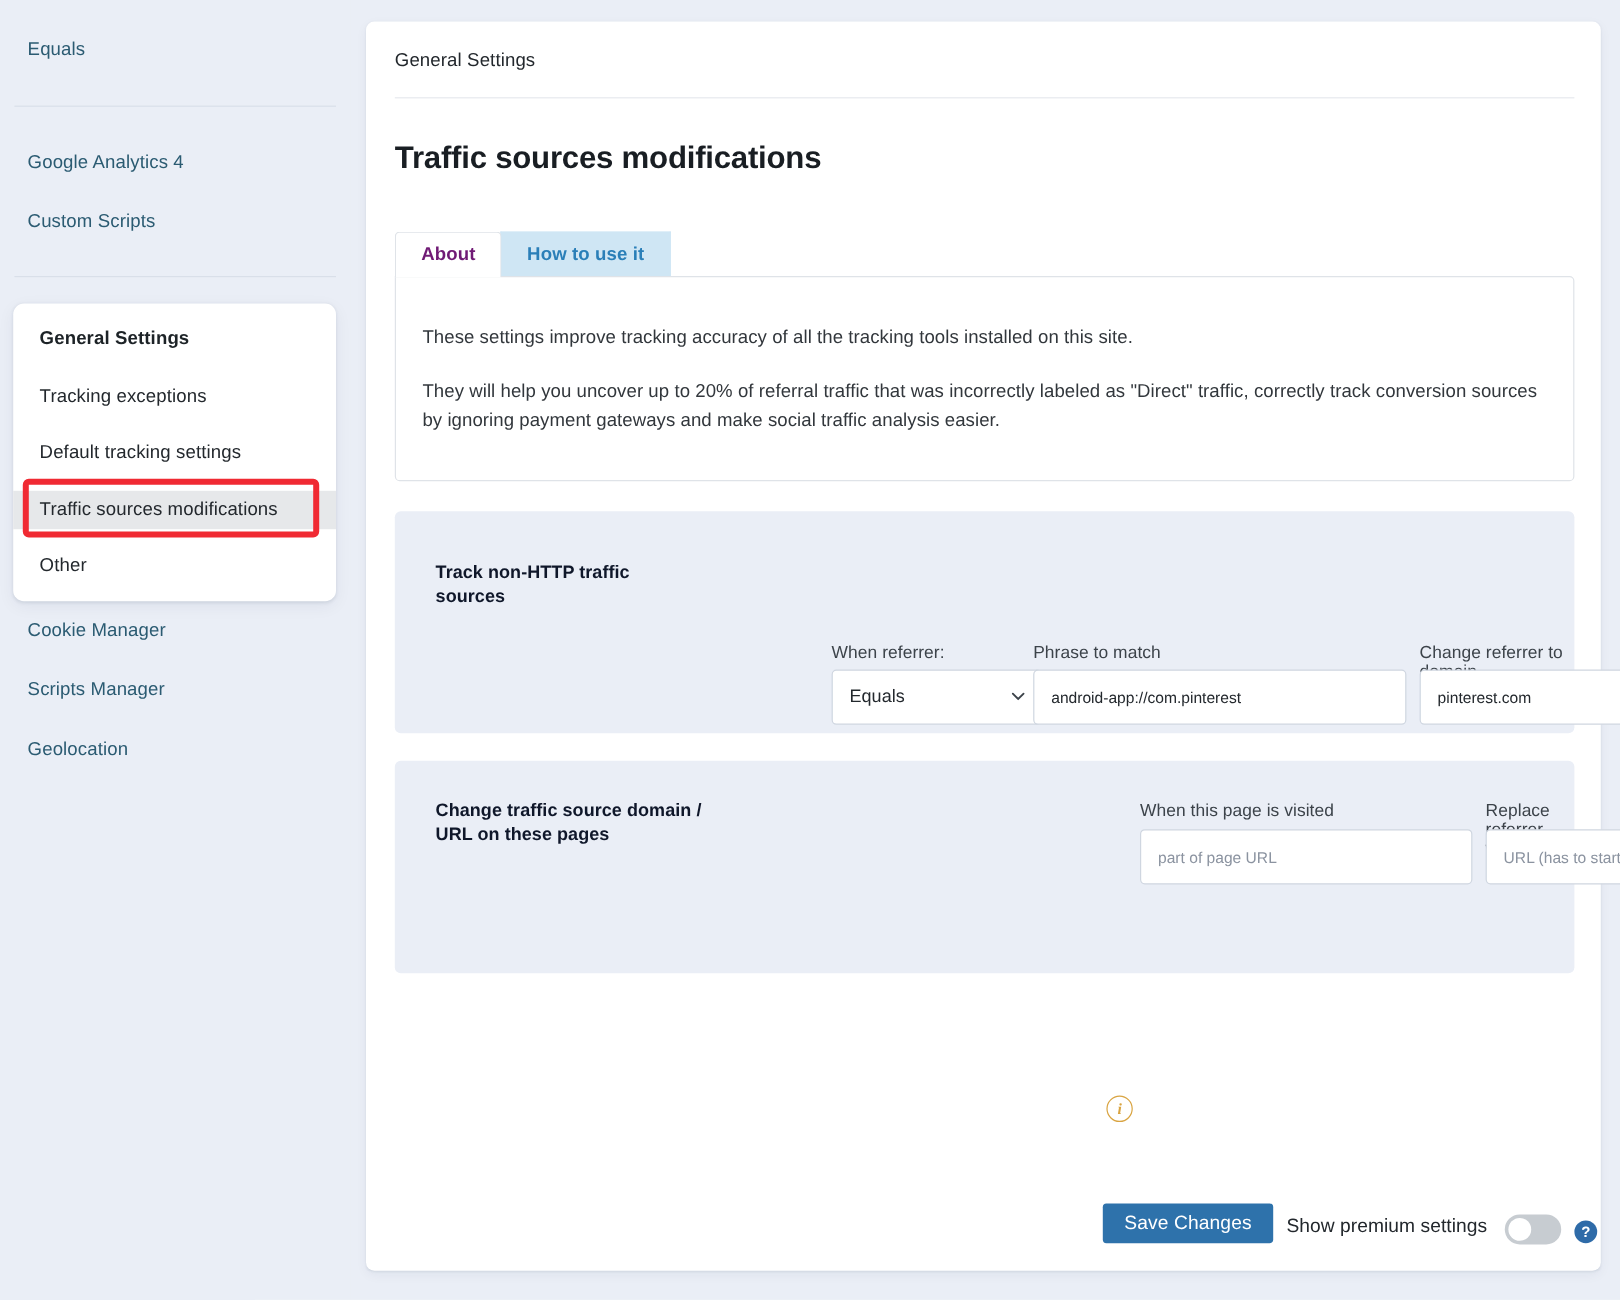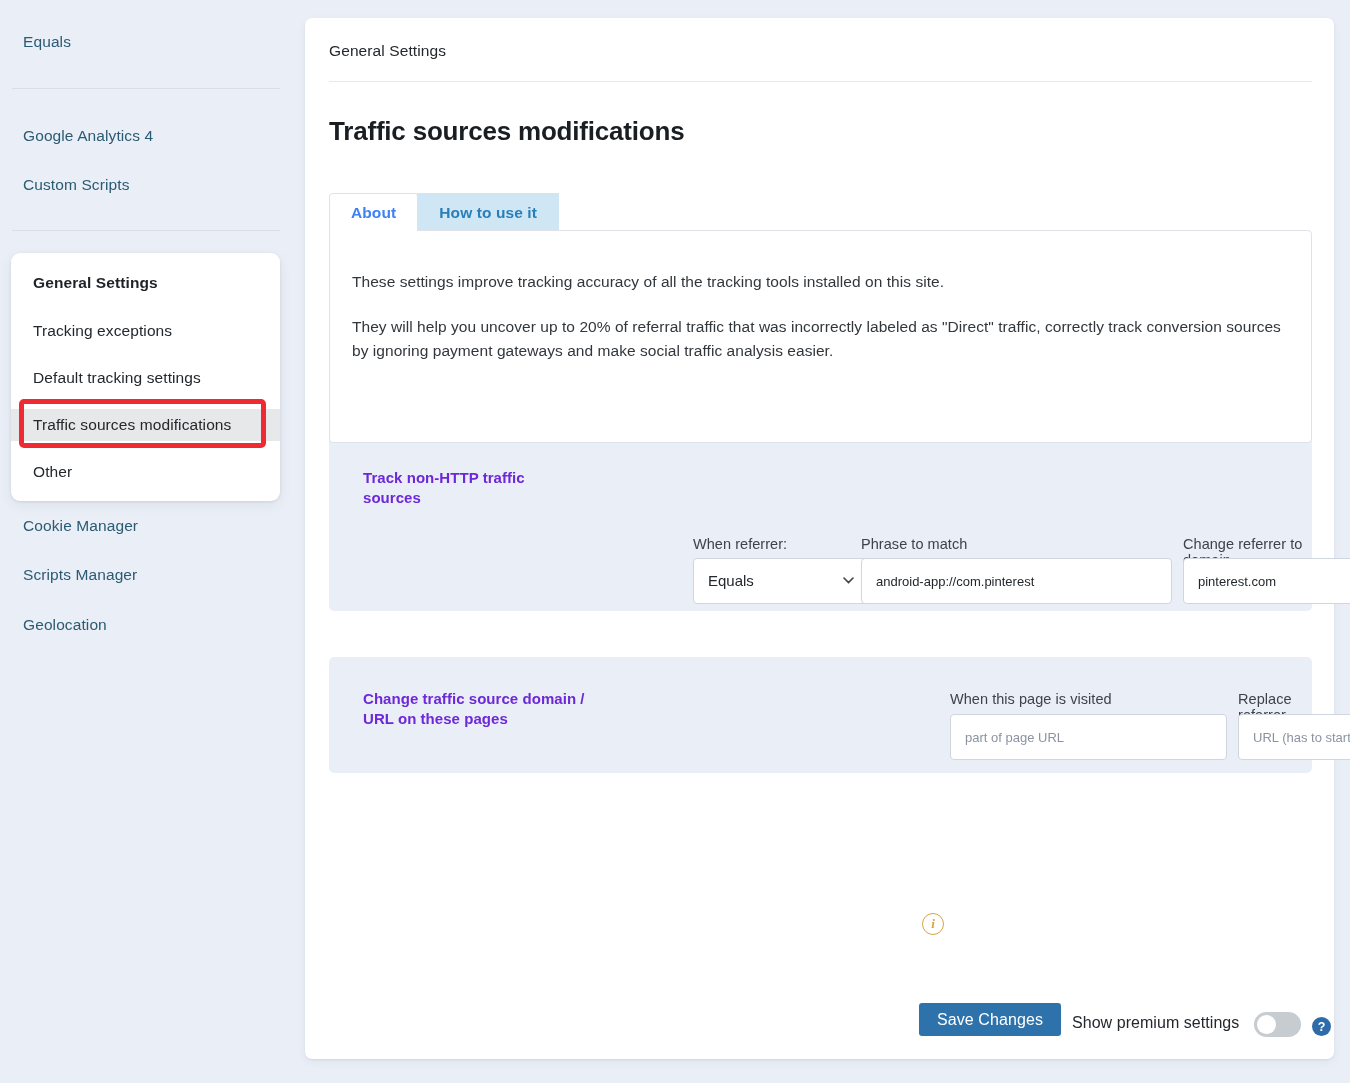--- a/index.html
+++ b/index.html
@@ -66,43 +66,43 @@
     font-size: 26px; font-weight: bold; color: #191e23; letter-spacing: -.2px;
   }
 
   
   #tabs { position: absolute; left: 24px; top: 175px; width: 983px; }
   .tab {
     display: inline-block; vertical-align: bottom; height: 38px; line-height: 38px;
     padding: 0 21px; font-size: 15.5px; font-weight: bold; letter-spacing: .1px;
     border: 1px solid #dfe3e8; border-bottom: none; cursor: pointer;
   }
-  .tab.active { background: #fff; color: #3b82f6; border-radius: 4px 4px 0 0; position: relative; z-index: 3; }
+  .tab.active { background: #fff; color: #701a75; border-radius: 4px 4px 0 0; position: relative; z-index: 3; }
   .tab.inactive { background: #cfe6f4; color: #2a7fb8; border-color: #cfe6f4; margin-left: -1px; }
   #tabpanel {
-    position: absolute; left: 24px; top: 212px; width: 983px; height: 213px;
+    position: absolute; left: 24px; top: 212px; width: 983px; height: 171px;
     background: #fff; border: 1px solid #dfe3e8; border-radius: 0 4px 4px 4px; z-index: 1;
   }
   #tabpanel p {
     margin: 0; padding: 0 22px; font-size: 15.5px; color: #32373c; line-height: 1.55; letter-spacing: .05px;
   }
   #tabpanel p.p1 { padding-top: 39px; }
   #tabpanel p.p2 { padding-top: 21px; }
 
   
   .panel {
     position: absolute; left: 24px; width: 983px;
     background: #eaeef6; border-radius: 5px;
   }
   #panel1 { top: 408px; height: 185px; }
-  #panel2 { top: 639px; height: 116px; }
+  #panel2 { top: 616px; height: 177px; }
   #panel3 { top: 790px; height: 152px; }
 
   .panel-label {
-    position: absolute; font-size: 15px; font-weight: bold; color: #6d28d9;
+    position: absolute; font-size: 15px; font-weight: bold; color: #0f172a;
     line-height: 1.35; letter-spacing: .05px;
   }
   #panel1 .panel-label { left: 34px; top: 42px; width: 215px; }
   #panel2 .panel-label { left: 34px; top: 32px; width: 250px; }
   #panel3 .panel-label { left: 34px; top: 32px; width: 215px; }
 
   .fld-label {
     position: absolute; font-size: 14.5px; color: #3c434a; letter-spacing: .05px;
   }
   .txt {

